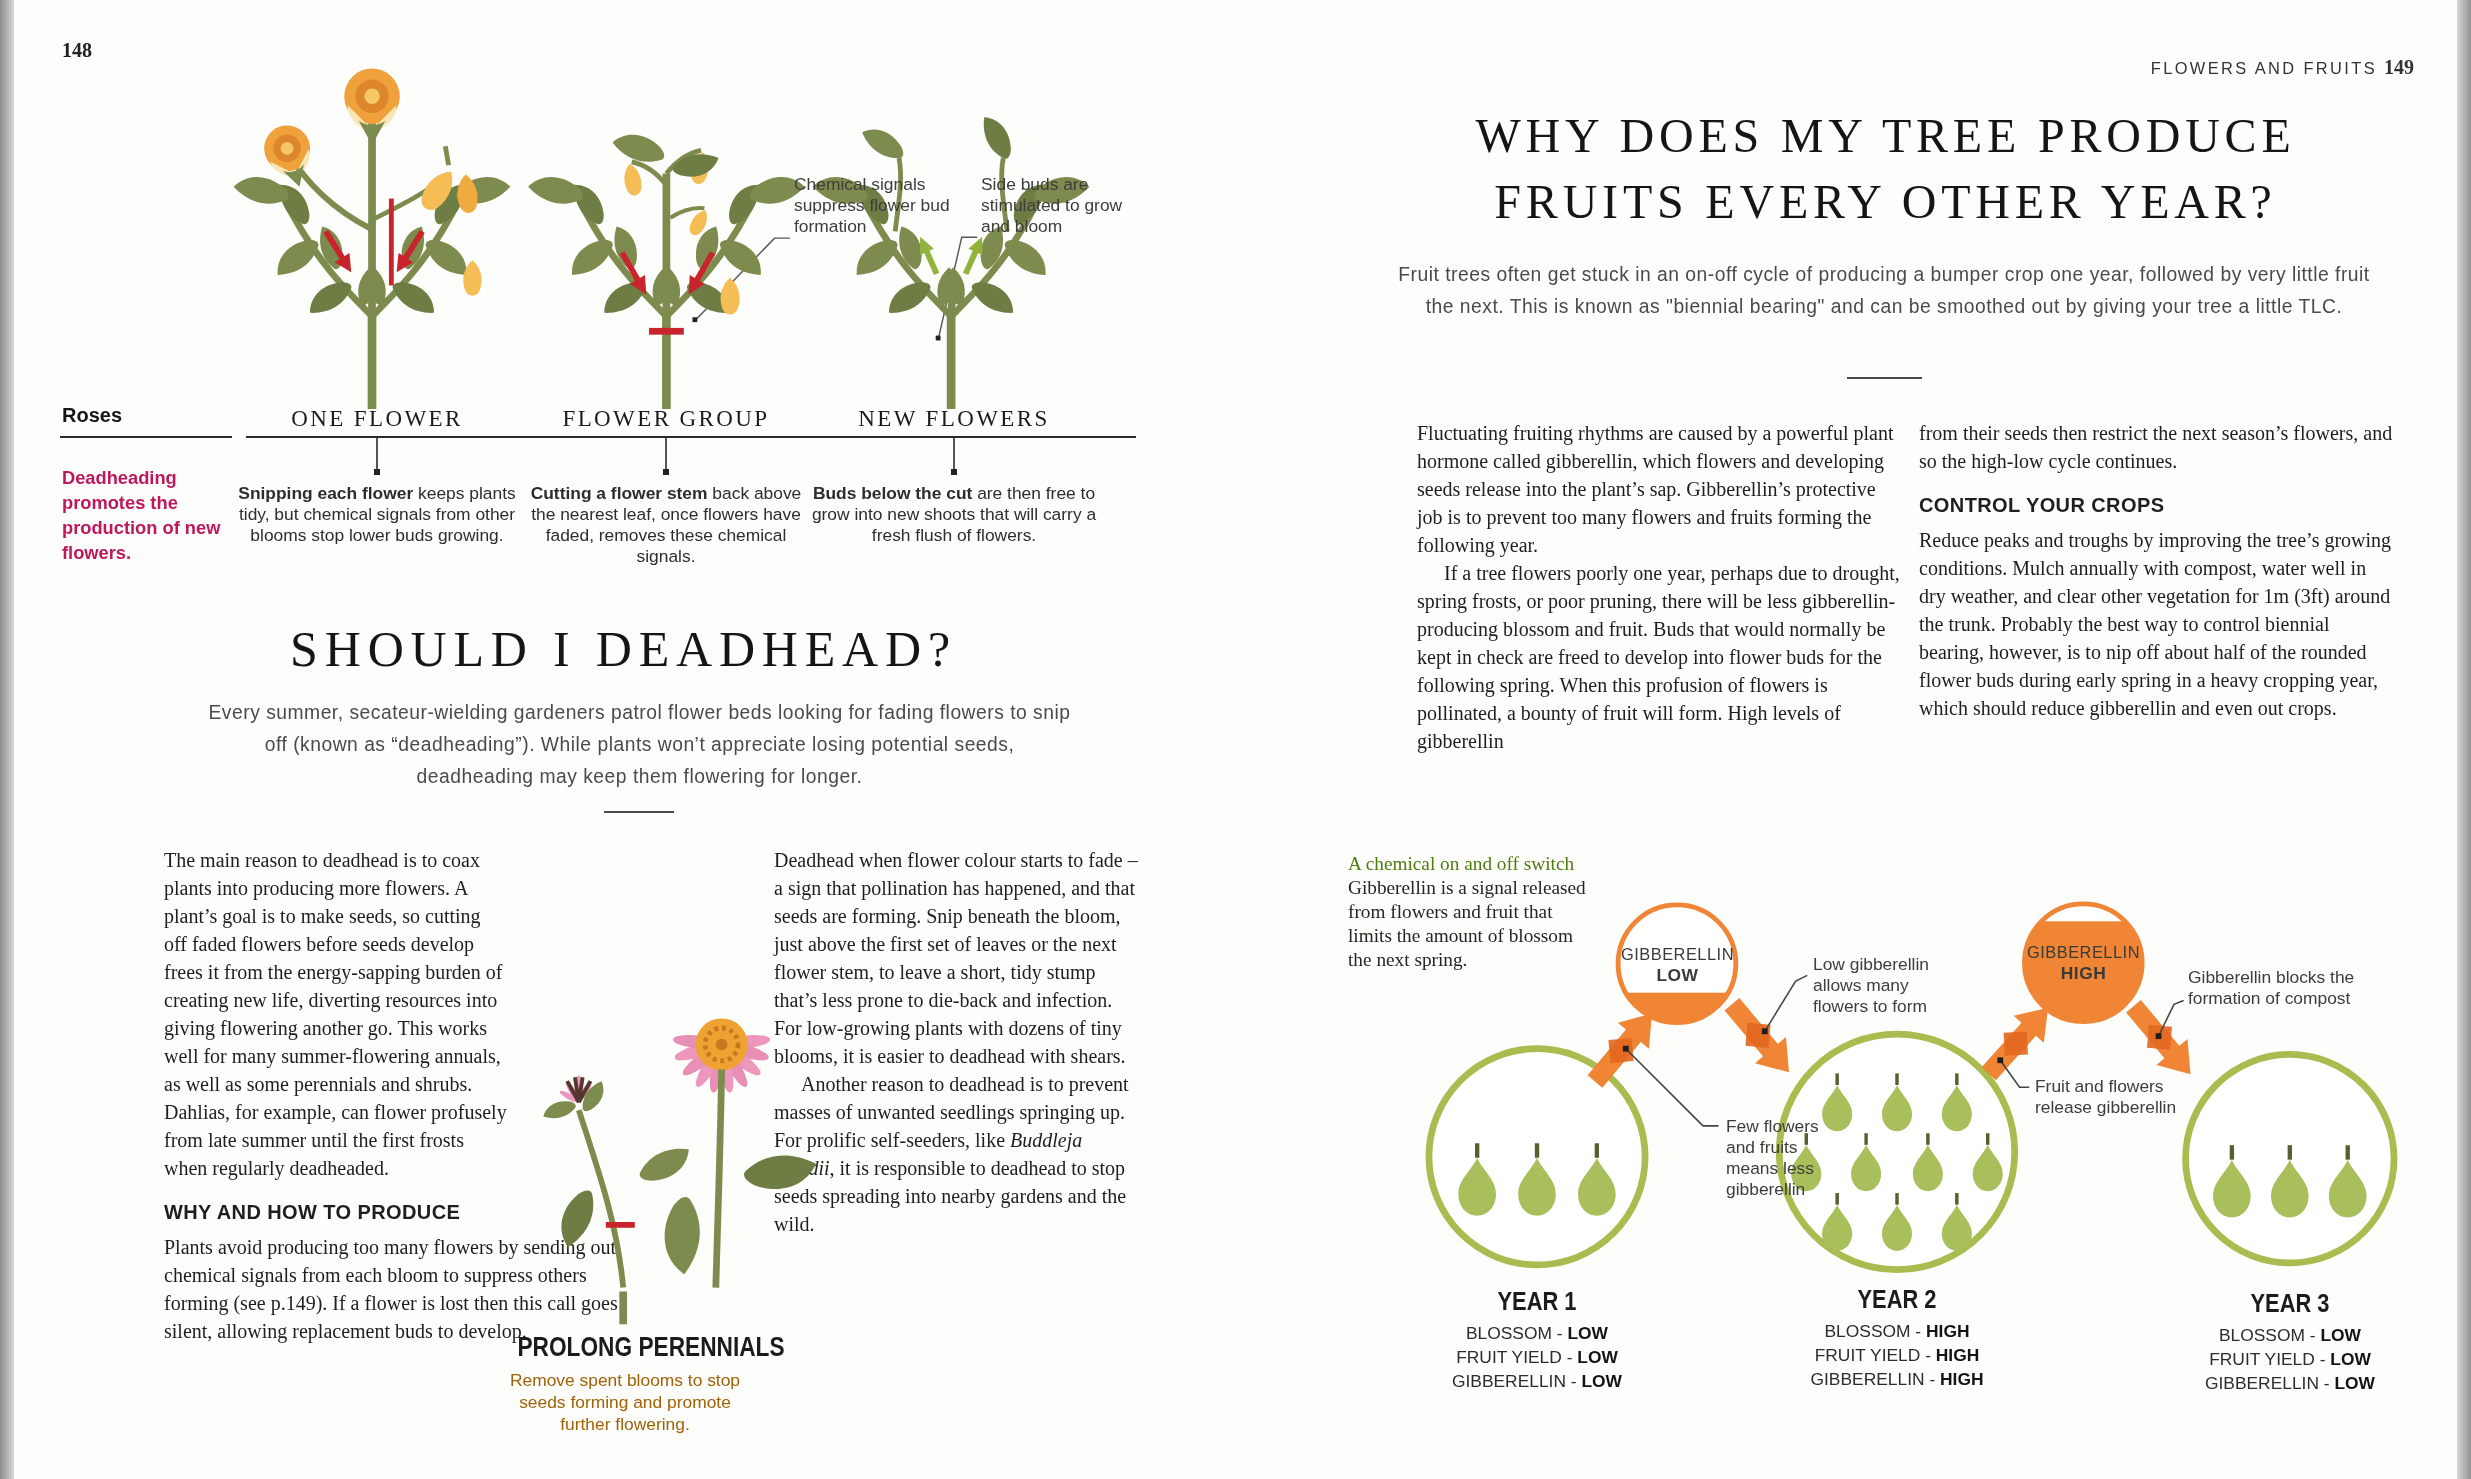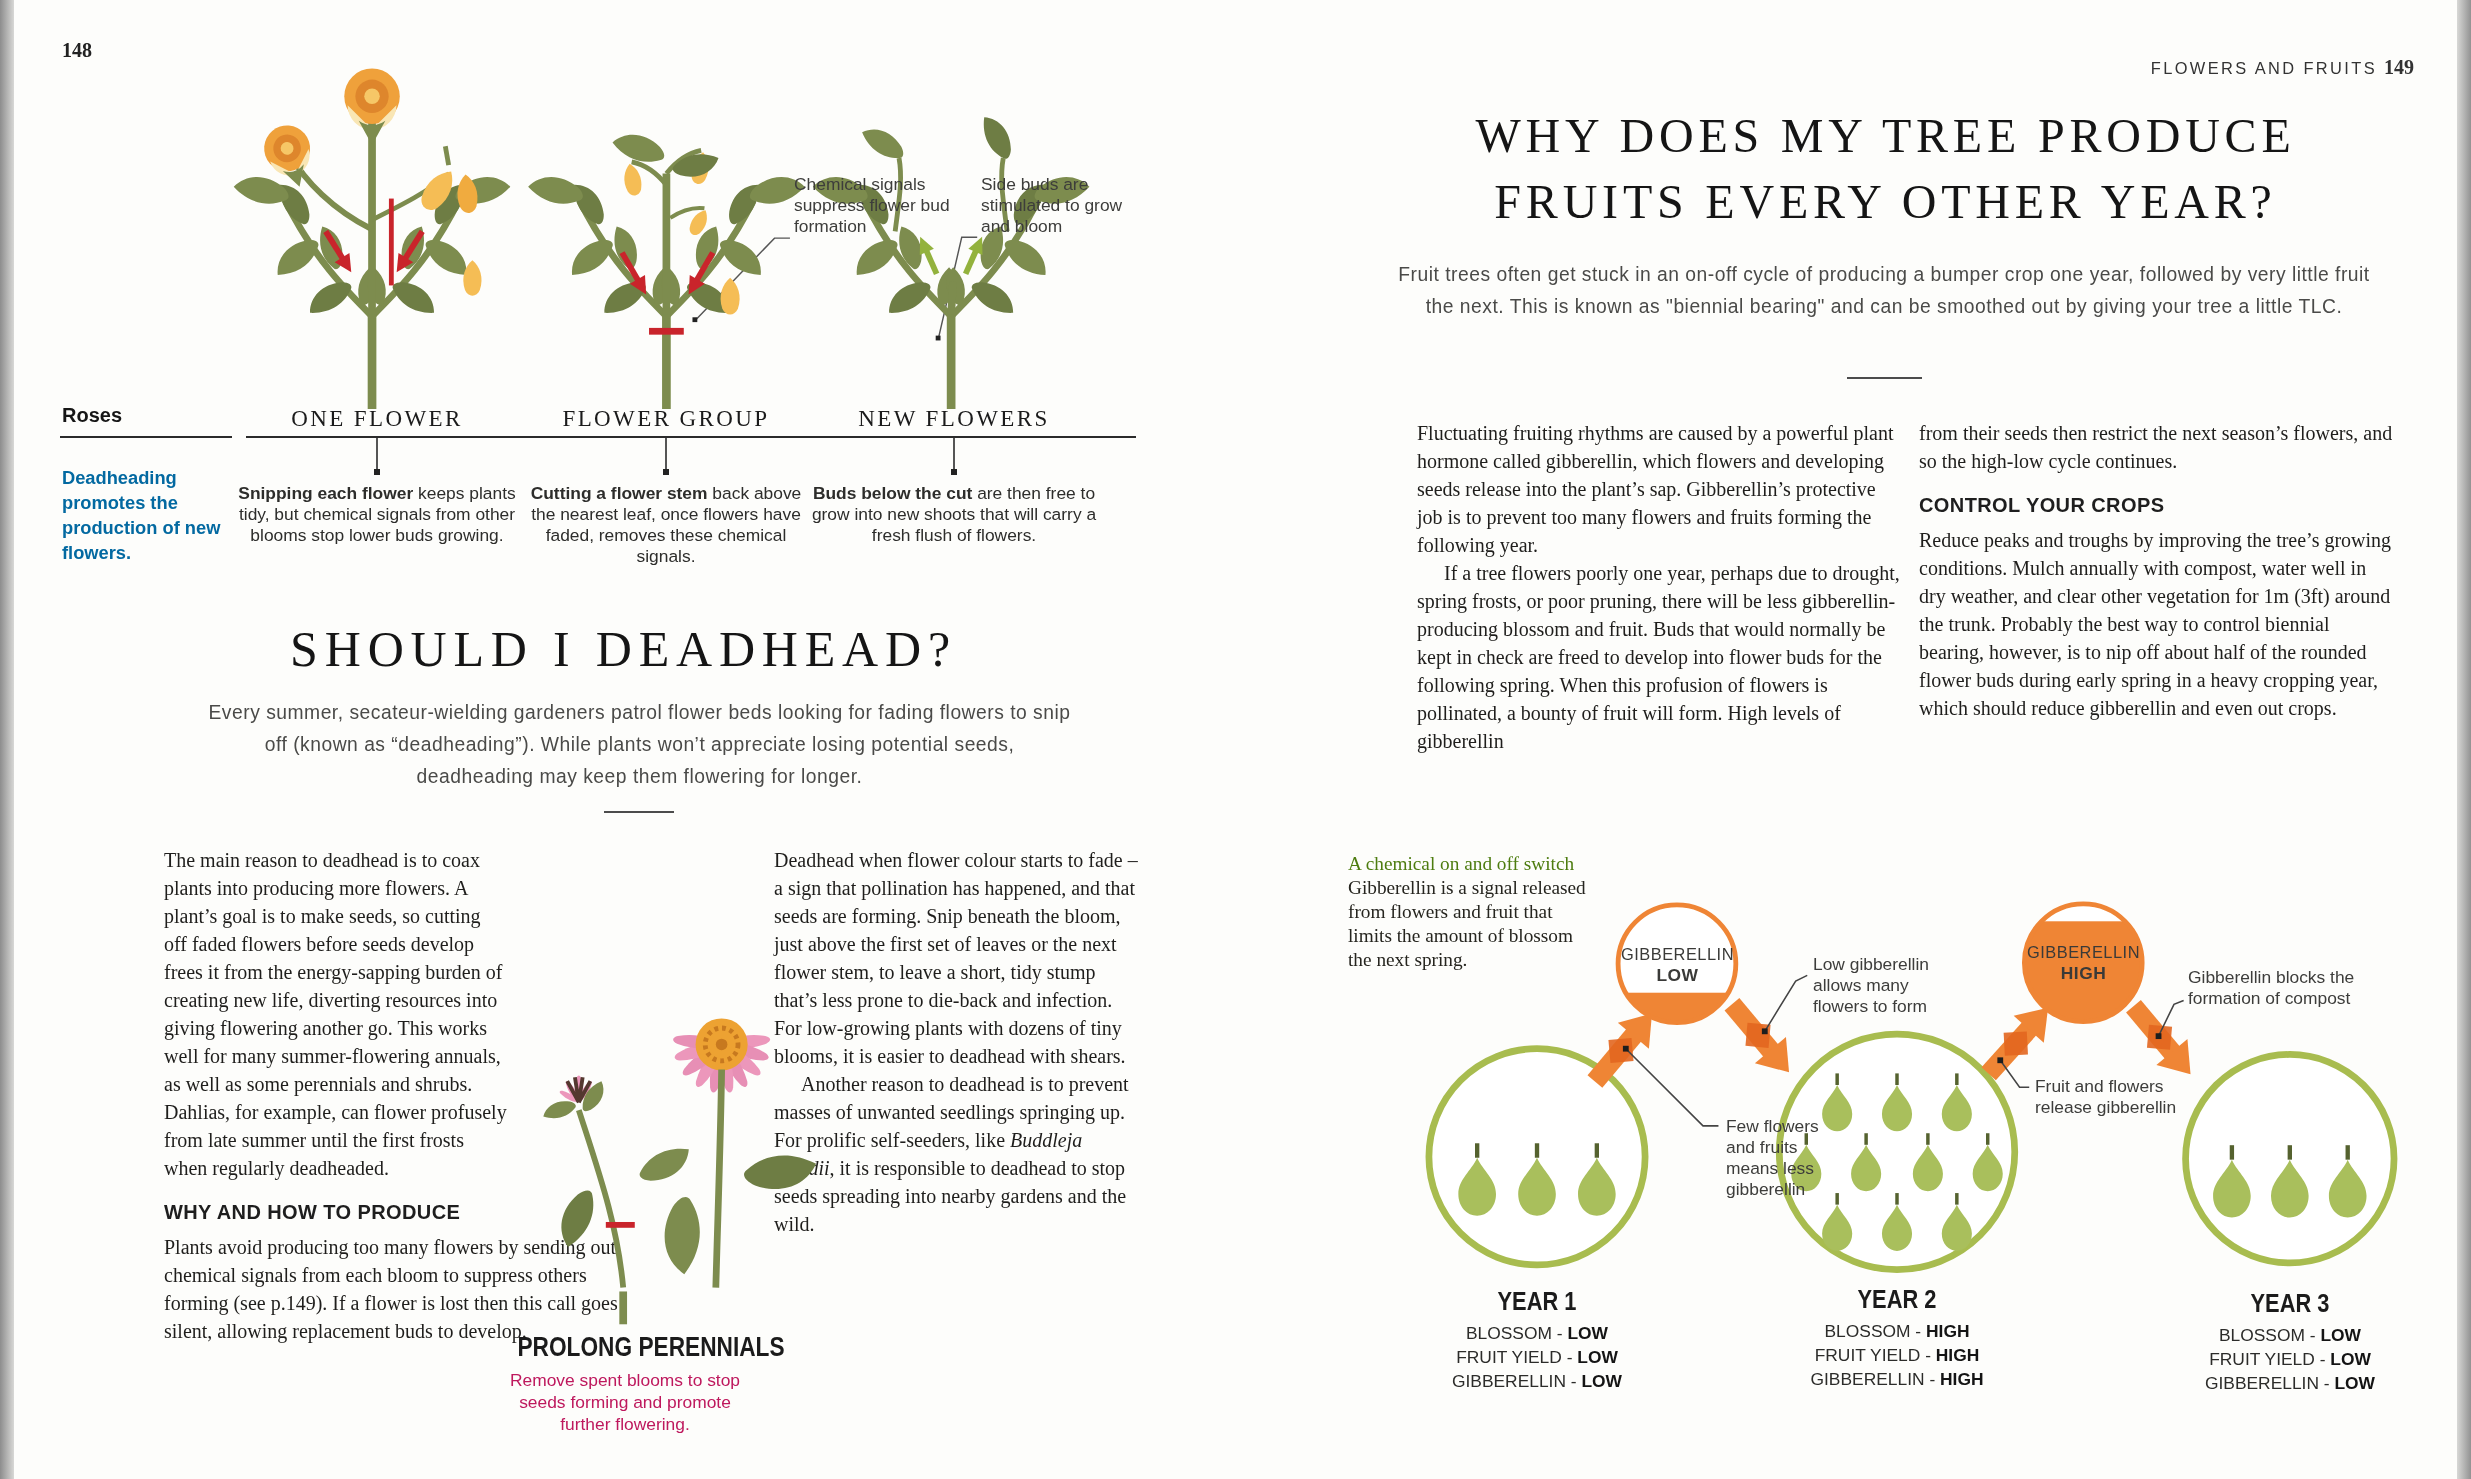--- a/index.html
+++ b/index.html
@@ -13,26 +13,26 @@
   .divider{background:#4c4c4c;height:1.9px;}
   .bodycol{font-family:"Liberation Serif",serif;font-size:20px;line-height:28px;color:#1f1e1c;}
   .bodycol p{margin:0;}
   .bodycol p.ind{text-indent:27px;}
   .subhead{font-family:"Liberation Sans",sans-serif;font-weight:bold;font-size:20px;letter-spacing:0.4px;color:#1e1e1e;margin:16.4px 0 6.8px 0;}
   .annot{font-family:"Liberation Sans",sans-serif;font-size:17.4px;line-height:21px;color:#3d3d3b;}
   .capt{font-family:"Liberation Sans",sans-serif;font-size:17.4px;line-height:21px;color:#2d2d2b;text-align:center;}
   .capt .b{font-weight:bold;}
   .diagcol-title{font-family:"Liberation Serif",serif;font-size:23px;letter-spacing:2.4px;color:#1b1b1b;text-align:center;}
   .roses-label{font-family:"Liberation Sans",sans-serif;font-weight:bold;font-size:20px;color:#161616;}
-  .sidebar-note{font-family:"Liberation Sans",sans-serif;font-weight:bold;font-size:18.3px;line-height:25px;color:#0369a1;}
+  .sidebar-note{font-family:"Liberation Sans",sans-serif;font-weight:bold;font-size:18.3px;line-height:25px;color:#be185d;}
   .tick{position:absolute;width:1.9px;height:31px;background:#555;}
   .tickdot{position:absolute;width:5.8px;height:5.8px;background:#222;}
   .cond{display:inline-block;transform:scaleX(.84);transform-origin:center;white-space:nowrap;font-family:"Liberation Sans",sans-serif;font-weight:bold;color:#1b1b1b;}
   .perr-title{font-size:27px;}
-  .perr-cap{font-family:"Liberation Sans",sans-serif;font-size:17.4px;line-height:22px;color:#be185d;text-align:center;}
+  .perr-cap{font-family:"Liberation Sans",sans-serif;font-size:17.4px;line-height:22px;color:#a16207;text-align:center;}
   .diag-cap-b{font-family:"Liberation Serif",serif;font-weight:normal;font-size:19.3px;color:#4d7c0f;line-height:24px;}
   .diag-cap{font-family:"Liberation Serif",serif;font-size:19.3px;color:#26251f;line-height:24px;}
   .gibtext{font-family:"Liberation Sans",sans-serif;font-size:16.4px;letter-spacing:0.5px;line-height:21px;color:#3a3a38;text-align:center;}
   .gibtext .v{font-weight:bold;font-size:17.4px;}
   .yearblock{text-align:center;}
   .yearblock .yl{font-size:26px;}
   .ystats{font-family:"Liberation Sans",sans-serif;font-size:17.4px;line-height:24px;color:#2c2c2a;margin-top:3.9px;}
   .ystats .v{font-weight:bold;color:#141414;}
   .edge{position:absolute;top:0;height:100%;}
   .fl-sp{background:transparent;}

